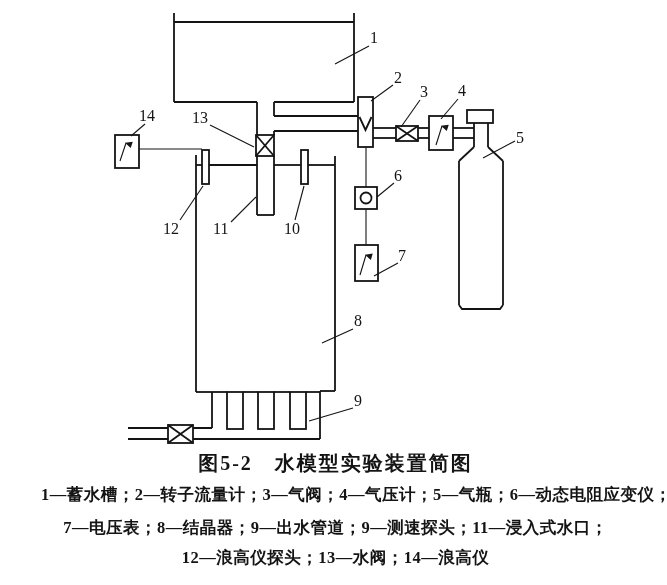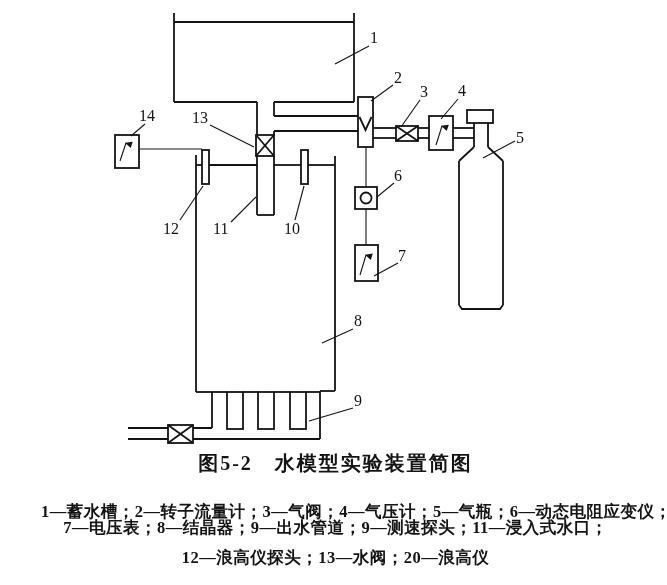--- a/index.html
+++ b/index.html
@@ -4,21 +4,21 @@
 <style>
   html,body{margin:0;padding:0;background:#ffffff;}
   .page{
     position:relative;width:667px;height:585px;background:#ffffff;
     font-family:"Liberation Serif","DejaVu Serif",serif;color:#141414;overflow:hidden;
   }
   .diagram-svg{position:absolute;left:0;top:0;}
   .cap{position:absolute;left:0;width:589px;text-align:center;white-space:nowrap;margin-left:41px;}
   .cap-title{top:450px;font-size:20px;font-weight:bold;letter-spacing:2px;}
   .cap-line{font-size:16.5px;font-weight:600;letter-spacing:0.5px;}
-  .cap-l2{top:501px;}
+  .cap-l2{top:484px;}
   .cap-l3{top:517px;}
   .cap-l4{top:547px;}
   .struct{stroke:#141414;stroke-width:1.8;fill:none;}
   .thin{stroke:#141414;stroke-width:1.1;fill:none;}
   .boxfill{fill:#ffffff;stroke:#141414;stroke-width:1.8;}
   .lbl{font-size:16px;fill:#141414;}
 </style>
 </head>
 <body>
 
@@ -186,15 +186,15 @@
       <text class="lbl" x="213" y="234">11</text>
       <text class="lbl" x="163" y="234">12</text>
       <text class="lbl" x="192" y="123">13</text>
       <text class="lbl" x="139" y="121">14</text>
     </g>
   </svg>
 
   <div class="cap cap-title">图5-2　水模型实验装置简图</div>
   <div class="cap cap-line cap-l2">1—蓄水槽；2—转子流量计；3—气阀；4—气压计；5—气瓶；6—动态电阻应变仪；</div>
   <div class="cap cap-line cap-l3">7—电压表；8—结晶器；9—出水管道；9—测速探头；11—浸入式水口；</div>
-  <div class="cap cap-line cap-l4">12—浪高仪探头；13—水阀；20—浪高仪</div>
+  <div class="cap cap-line cap-l4">12—浪高仪探头；13—水阀；14—浪高仪</div>
 
 </div>
 
 </body></html>

